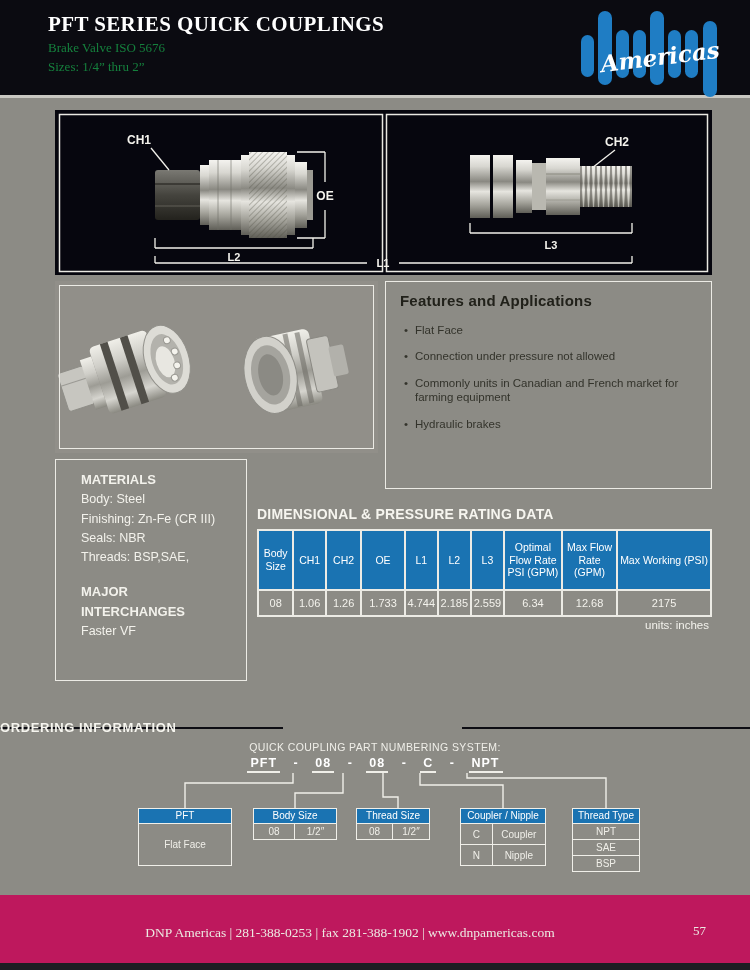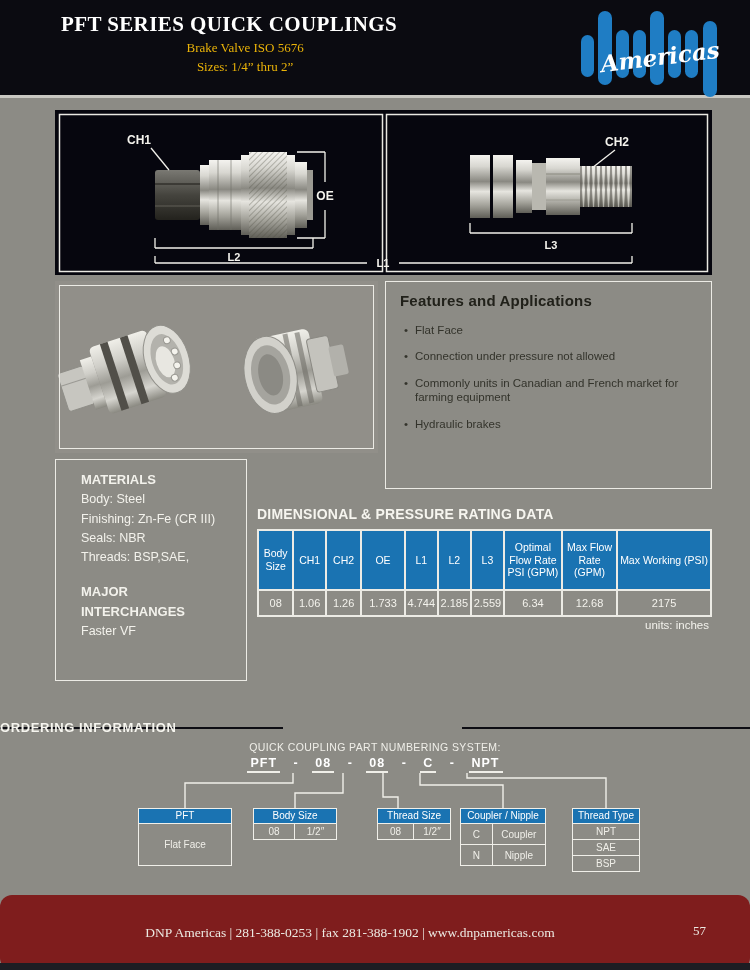--- a/index.html
+++ b/index.html
@@ -6,27 +6,27 @@
   .page {
     position:relative; width:750px; height:970px; margin:0 auto;
     background:#8c8b85; overflow:hidden;
     font-family:"Liberation Sans", sans-serif;
   }
   
   .topbar {
     position:absolute; left:0; top:0; width:750px; height:95px;
     background:#0b0b11; border-bottom:3px solid #c9c8c2;
   }
-  .topbar .titles { position:absolute; left:61px; top:12px; color:#f2f1ea;text-align:center; }
+  .topbar .titles { position:absolute; left:48px; top:12px; color:#f2f1ea; }
   .topbar h1 {
     margin:0; font-family:"Liberation Serif", serif; font-size:21px;
     font-weight:bold; letter-spacing:0.4px; color:#ffffff;
   }
   .topbar .sub {
-    font-family:"Liberation Serif", serif; font-size:13px; margin-top:3px; color:#eab308;margin-left:32px;
+    font-family:"Liberation Serif", serif; font-size:13px; margin-top:3px; color:#15803d;
   }
   .logo { position:absolute; right:8px; top:3px; width:165px; height:95px; }
   
   .diagram-box {
     position:absolute; left:55px; top:110px; width:657px; height:165px;
     background:#06060e;
   }
   .diagram-box svg { position:absolute; left:0; top:0; }
   
   .photo-box {
@@ -107,21 +107,21 @@
     height:14px; line-height:14px; color:#fff;
   }
   .ocell {
     border:1px solid #f0efe9; border-top:none; box-sizing:border-box;
     text-align:center; background:transparent;
   }
   .orow { display:flex; }
   .orow .ocell + .ocell { border-left:none; }
   
   .footbar {
-    position:absolute; left:0; top:895px; width:750px; height:75px; background:#7f1d1d;border-radius:12px;
+    position:absolute; left:0; top:895px; width:750px; height:75px; background:#be185d;
   }
   .footbar .contact {
     position:absolute; left:0; top:30px; width:700px; text-align:center;
     color:#ece9e2; font-family:"Liberation Serif", serif; font-size:13.5px;
   }
   .footbar .pnum {
     position:absolute; right:44px; top:28px; color:#ece9e2;
     font-family:"Liberation Serif", serif; font-size:13px;
   }
   .footbar .strip { position:absolute; left:0; bottom:0; width:750px; height:7px; background:#1d1d23; }
@@ -376,21 +376,21 @@
   </div>
 
   <div class="obox" style="left:253px; width:84px;">
     <div class="ohead">Body Size</div>
     <div class="orow">
       <div class="ocell" style="width:50%; height:16px; line-height:16px;">08</div>
       <div class="ocell" style="width:50%; height:16px; line-height:16px;">1/2″</div>
     </div>
   </div>
 
-  <div class="obox" style="left:356px; width:74px;margin-left:21px;">
+  <div class="obox" style="left:356px; width:74px;">
     <div class="ohead">Thread Size</div>
     <div class="orow">
       <div class="ocell" style="width:50%; height:16px; line-height:16px;">08</div>
       <div class="ocell" style="width:50%; height:16px; line-height:16px;">1/2″</div>
     </div>
   </div>
 
   <div class="obox" style="left:460px; width:86px;">
     <div class="ohead">Coupler / Nipple</div>
     <div class="orow">

